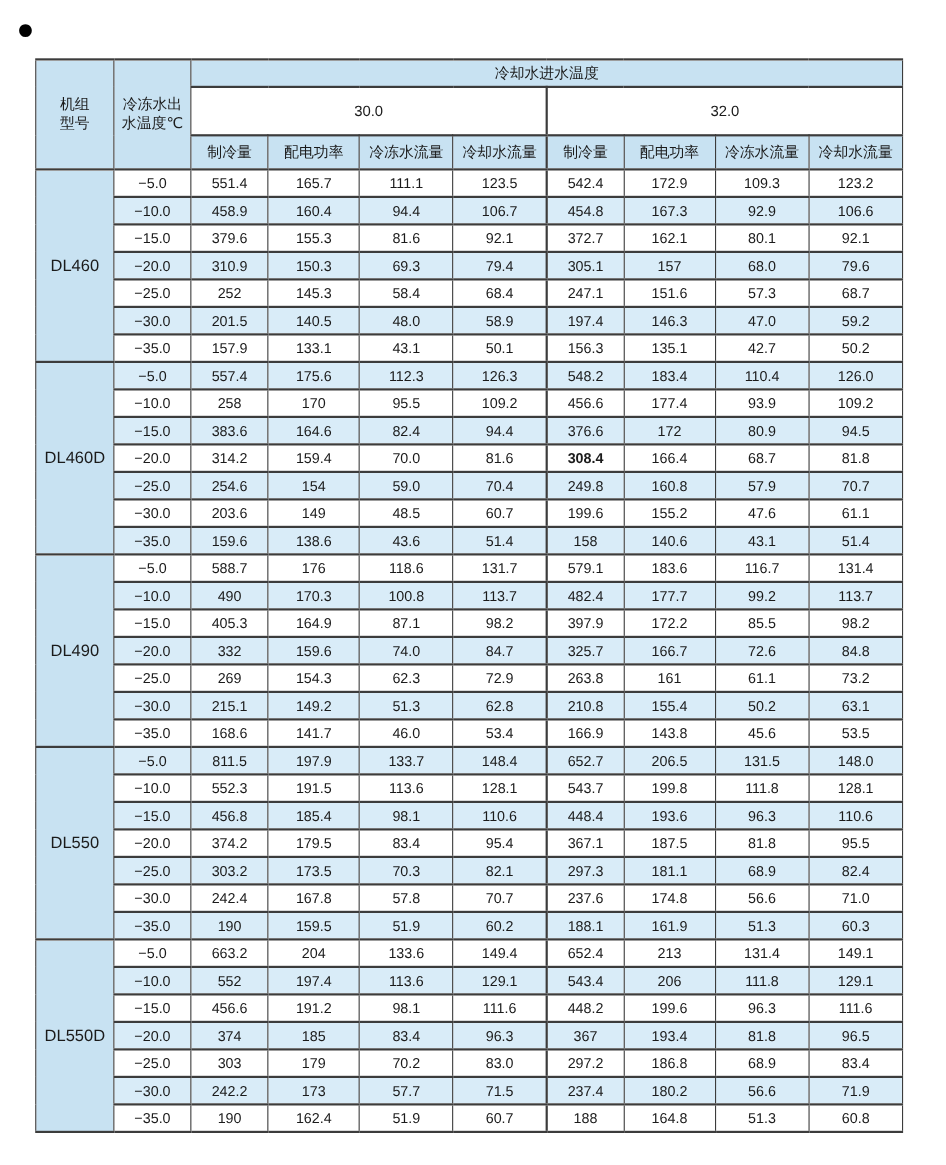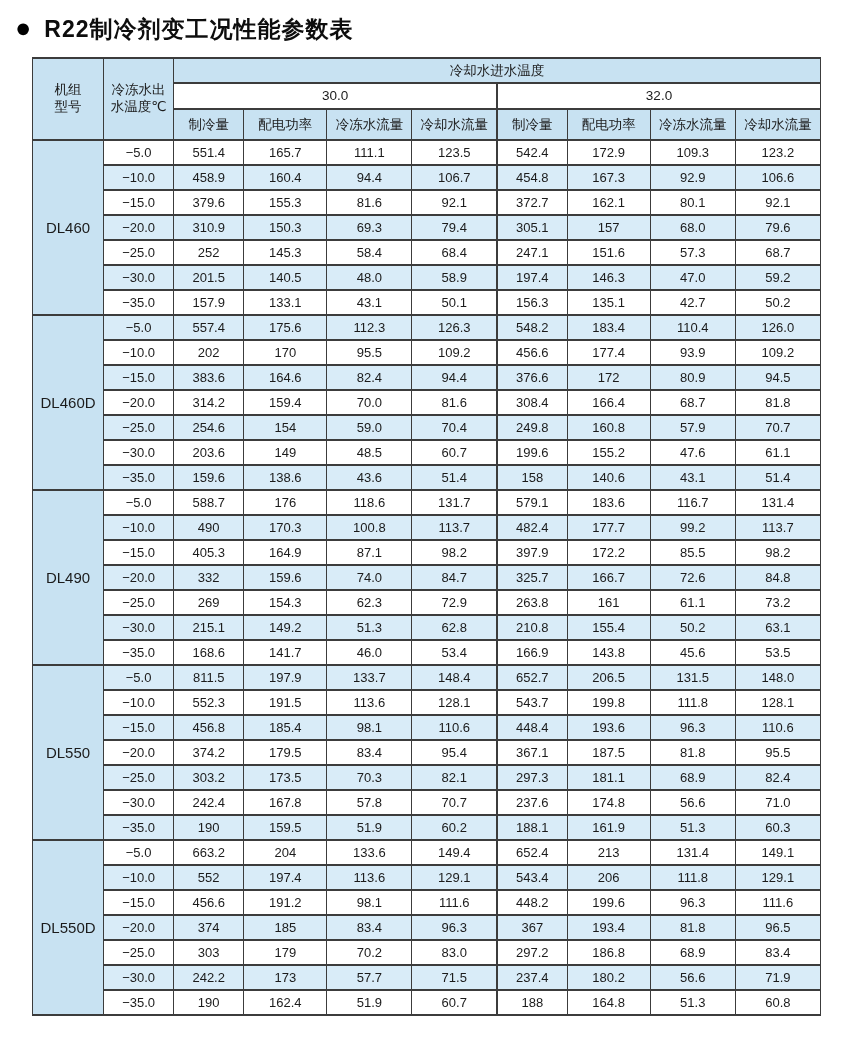--- a/index.html
+++ b/index.html
@@ -46,39 +46,38 @@
     color:var(--text-c);
     overflow:hidden;white-space:nowrap;
   }
   .spec thead th{
     background:var(--header-bg);
     font-size:13.5px;
     line-height:1.3;
   }
   .spec thead th.white-bg{background:#ffffff;}
   .spec thead tr.h1 th{height:25px;}
-  .spec thead tr.h2 th{height:26px;}
+  .spec thead tr.h2 th{height:44px;}
   .spec thead tr.h3 th{height:31px;}
   .spec th.two-line{white-space:pre-line;line-height:1.25;}
   .spec th.group-split{border-left-width:2px;}
   .spec tbody td{height:25px;background:#ffffff;}
   .spec tbody tr.alt td{background:var(--stripe-bg);}
   .spec tbody th.model-cell{
     background:var(--header-bg);
     font-size:15px;font-weight:normal;
   }
 </style>
 </head>
 <body>
 
 <div class="page">
 
   <div class="title-row">
     <span class="title-bullet">●</span>
-    <span class="title-text">R22制冷剂变工况性能参数表</span>
   </div>
 
   <table class="spec">
     <colgroup>
       <col style="width:71px">
         <col style="width:70px">
       <col style="width:70px">
         <col style="width:83px">
         <col style="width:85px">
         <col style="width:85px">
@@ -196,21 +195,21 @@
           <td>175.6</td>
           <td>112.3</td>
           <td>126.3</td>
           <td style="border-left-width: 2px;">548.2</td>
           <td>183.4</td>
           <td>110.4</td>
           <td>126.0</td>
         </tr>
         <tr>
           <td>−10.0</td>
-          <td>202</td>
+          <td>258</td>
           <td>170</td>
           <td>95.5</td>
           <td>109.2</td>
           <td style="border-left-width: 2px;">456.6</td>
           <td>177.4</td>
           <td>93.9</td>
           <td>109.2</td>
         </tr>
         <tr class="alt">
           <td>−15.0</td>
@@ -222,21 +221,21 @@
           <td>172</td>
           <td>80.9</td>
           <td>94.5</td>
         </tr>
         <tr>
           <td>−20.0</td>
           <td>314.2</td>
           <td>159.4</td>
           <td>70.0</td>
           <td>81.6</td>
-          <td style="border-left-width: 2px;">308.4</td>
+          <td style="border-left-width: 2px; font-weight: bold;">308.4</td>
           <td>166.4</td>
           <td>68.7</td>
           <td>81.8</td>
         </tr>
         <tr class="alt">
           <td>−25.0</td>
           <td>254.6</td>
           <td>154</td>
           <td>59.0</td>
           <td>70.4</td>

